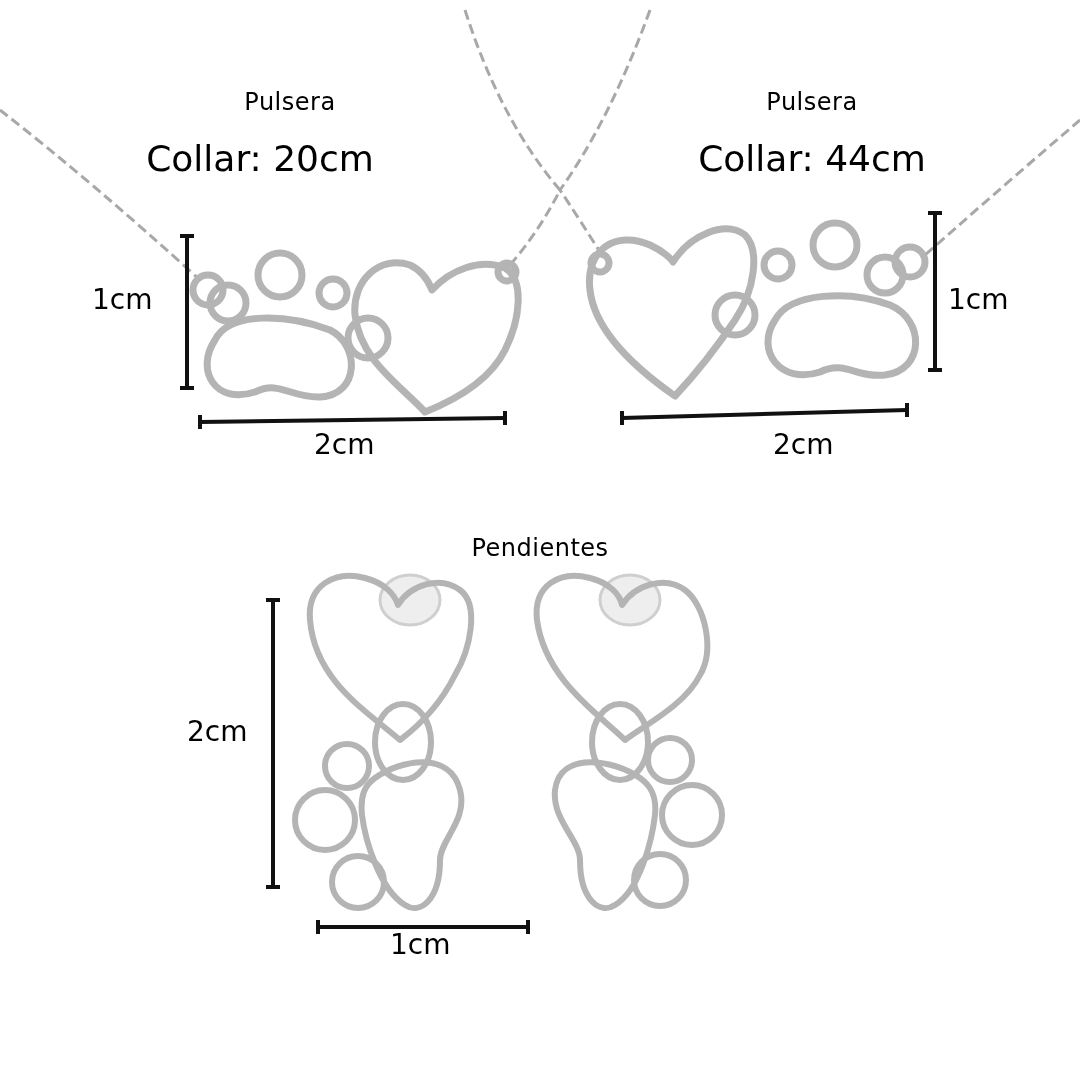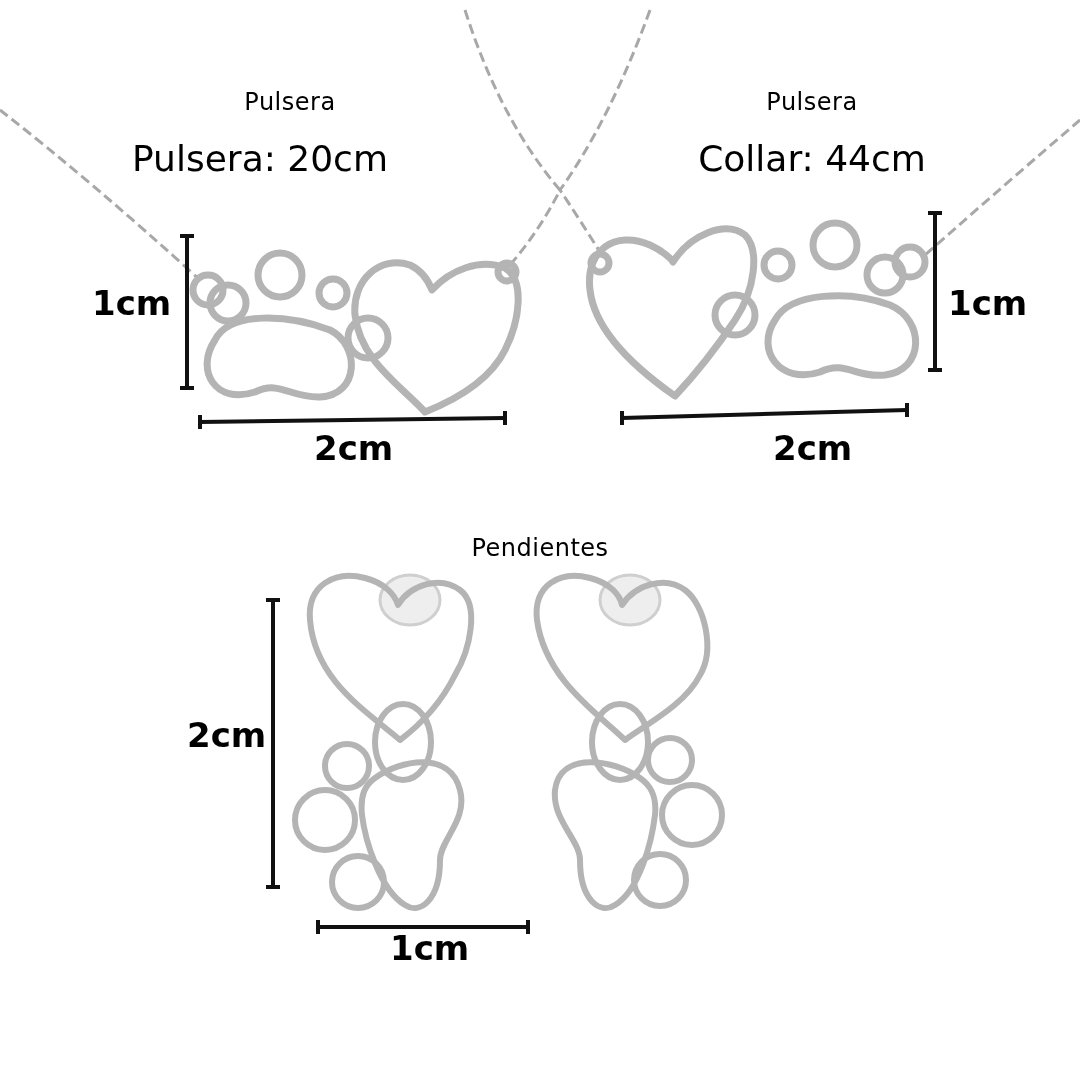--- a/index.html
+++ b/index.html
@@ -1,19 +1,19 @@
 <!DOCTYPE html>
 <html><head>
 <meta charset="utf-8">
 <style>
   html, body { margin:0; padding:0; background:#ffffff; }
   .canvas { position:relative; width:1080px; height:1080px; background:#ffffff; overflow:hidden; font-family:"DejaVu Sans", sans-serif; color:#000; }
   .title { position:absolute; font-weight:normal; font-size:24px; text-align:center; letter-spacing:0.5px; }
   .sub { position:absolute; font-size:36px; text-align:center; font-weight:normal; }
-  .dim { position:absolute; font-size:34px; font-weight:bold; }
+  .dim { position:absolute; font-size:28px; font-weight:normal; }
   svg.art { position:absolute; left:0; top:0; }
 </style>
 </head>
 <body>
 
 <div class="canvas">
 
   <svg class="art" width="1080" height="1080" viewBox="0 0 1080 1080">
     <defs>
       <pattern id="chain" width="22" height="14" patternUnits="userSpaceOnUse" patternTransform="rotate(35)">
@@ -85,21 +85,21 @@
       <line x1="273" y1="600" x2="273" y2="887"></line>
         <line x1="266" y1="600" x2="280" y2="600"></line>
         <line x1="266" y1="887" x2="280" y2="887"></line>
       <line x1="318" y1="927" x2="528" y2="927"></line>
         <line x1="318" y1="920" x2="318" y2="934"></line>
         <line x1="528" y1="920" x2="528" y2="934"></line>
     </g>
   </svg>
 
   <div class="title" style="left:190px; top:88px; width:200px;">Pulsera</div>
-  <div class="sub" style="left:110px; top:138px; width:300px;">Pulsera: 20cm</div>
+  <div class="sub" style="left:110px; top:138px; width:300px;">Collar: 20cm</div>
   <div class="dim" style="left:92px; top:283px;">1cm</div>
   <div class="dim" style="left:314px; top:428px;">2cm</div>
 
   <div class="title" style="left:712px; top:88px; width:200px;">Pulsera</div>
   <div class="sub" style="left:662px; top:138px; width:300px;">Collar: 44cm</div>
   <div class="dim" style="left:948px; top:283px;">1cm</div>
   <div class="dim" style="left:773px; top:428px;">2cm</div>
 
   <div class="title" style="left:410px; top:522px; width:260px;margin-top:12px;">Pendientes</div>
   <div class="dim" style="left:187px; top:715px;">2cm</div>

